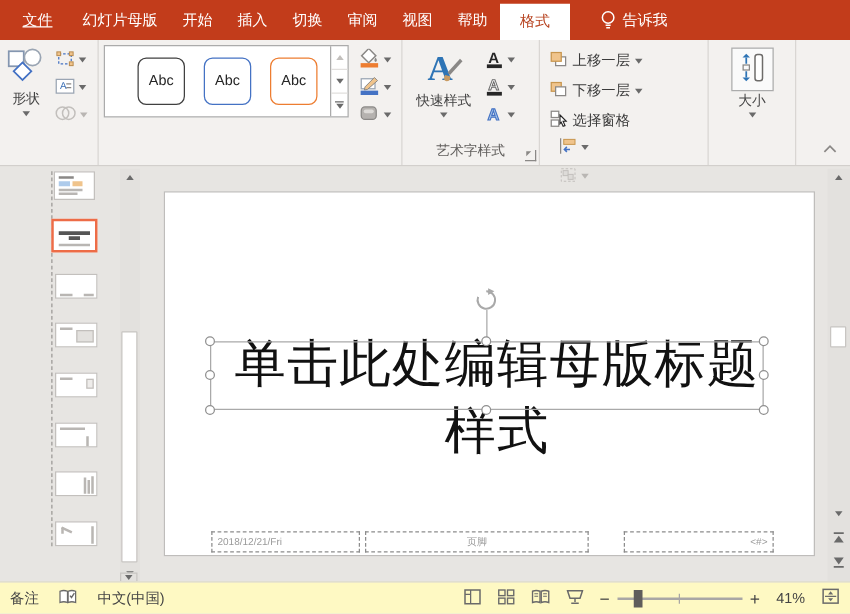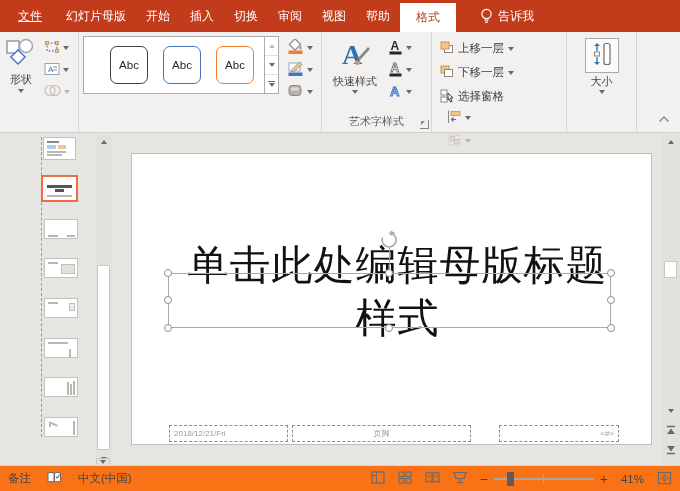--- a/index.html
+++ b/index.html
@@ -55,30 +55,30 @@
   .tline.dark { background:#555; }
   .vscroll { position:absolute; width:16px; background:#e3e1de; display:flex; flex-direction:column; align-items:center; }
   .vs-btn { width:16px; height:13px; display:flex; align-items:center; justify-content:center; }
   .vs-track { flex:1; width:16px; position:relative; }
   .vs-thumb { position:absolute; left:1px; width:13px; background:#fff; border:1px solid #c8c5c2; border-radius:1px; }
 
   
   .slide { position:absolute; left:131px; top:153px; width:521px; height:292px; background:#fff; border:1px solid #bfbdbb; }
   .selbox { position:absolute; left:36px; top:119px; width:443px; height:55px; border:1px solid #a9a9a9; }
   .handle { position:absolute; width:8px; height:8px; border-radius:50%; background:#fff; border:1px solid #8f8f8f; }
-  .title-text { position:absolute; left:0; right:0; top:85px; text-align:center; font-family:"DejaVu Serif","Liberation Serif",serif; font-size:41px; line-height:53px; color:#111; letter-spacing:1px;padding-left:12px; }
+  .title-text { position:absolute; left:0; right:0; top:111px; text-align:center; font-family:"DejaVu Serif","Liberation Serif",serif; font-size:41px; line-height:53px; color:#111; letter-spacing:1px;padding-left:12px; }
   .rot-stem { position:absolute; left:257px; top:94px; width:1px; height:25px; background:#a9a9a9; }
   .rot-handle { position:absolute; left:247px; top:76px; }
   .ph { position:absolute; border:1px dashed #8c8c8c; font-size:8px; color:#9a9a9a; display:flex; align-items:center; height:17px; top:271px; }
   .ph-date { left:37px; width:119px; padding-left:4px; }
   .ph-footer { left:160px; width:179px; justify-content:center; }
   .ph-num { left:367px; width:120px; justify-content:flex-end; padding-right:4px; }
 
   
-  .statusbar { position:absolute; left:0; top:465px; width:680px; height:26px; background:#f97316; border-top:1px solid #d8d6d4; display:flex; align-items:center; font-size:11.5px; color:#444; }
+  .statusbar { position:absolute; left:0; top:465px; width:680px; height:26px; background:#fef9c3; border-top:1px solid #d8d6d4; display:flex; align-items:center; font-size:11.5px; color:#444; }
   .sb-left { display:flex; align-items:center; gap:16px; padding-left:8px; }
   .sb-right { margin-left:auto; display:flex; align-items:center; gap:13px; padding-right:8px; }
   .zoomslider { display:flex; align-items:center; gap:6px; }
   .zs-track { position:relative; width:100px; height:2px; background:#a9a7a5; }
   .zs-tick { position:absolute; left:49px; top:-3px; width:1px; height:8px; background:#a9a7a5; }
   .zs-thumb { position:absolute; left:13px; top:-6px; width:7px; height:14px; background:#5f5d5b; }
   .zs-btn { font-size:14px; color:#444; line-height:10px; }
   .splitter-btn { position:absolute; left:96px; top:458px; width:14px; height:8px; background:#e3e1de; border:1px solid #c8c5c2; display:flex; align-items:center; justify-content:center; }
 </style>
 </head>

